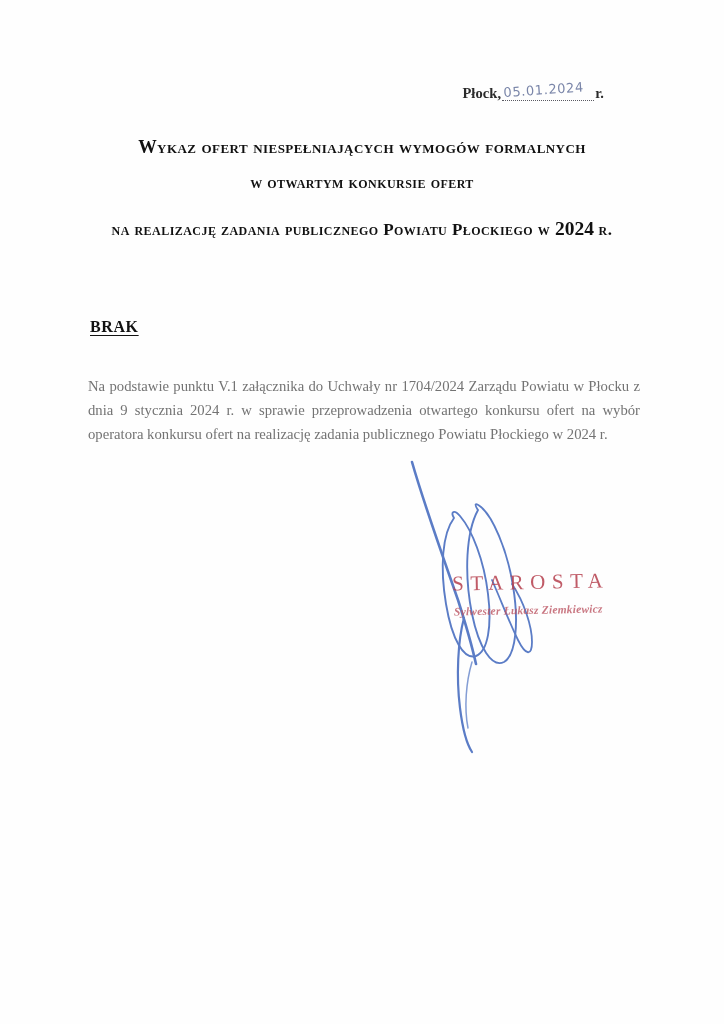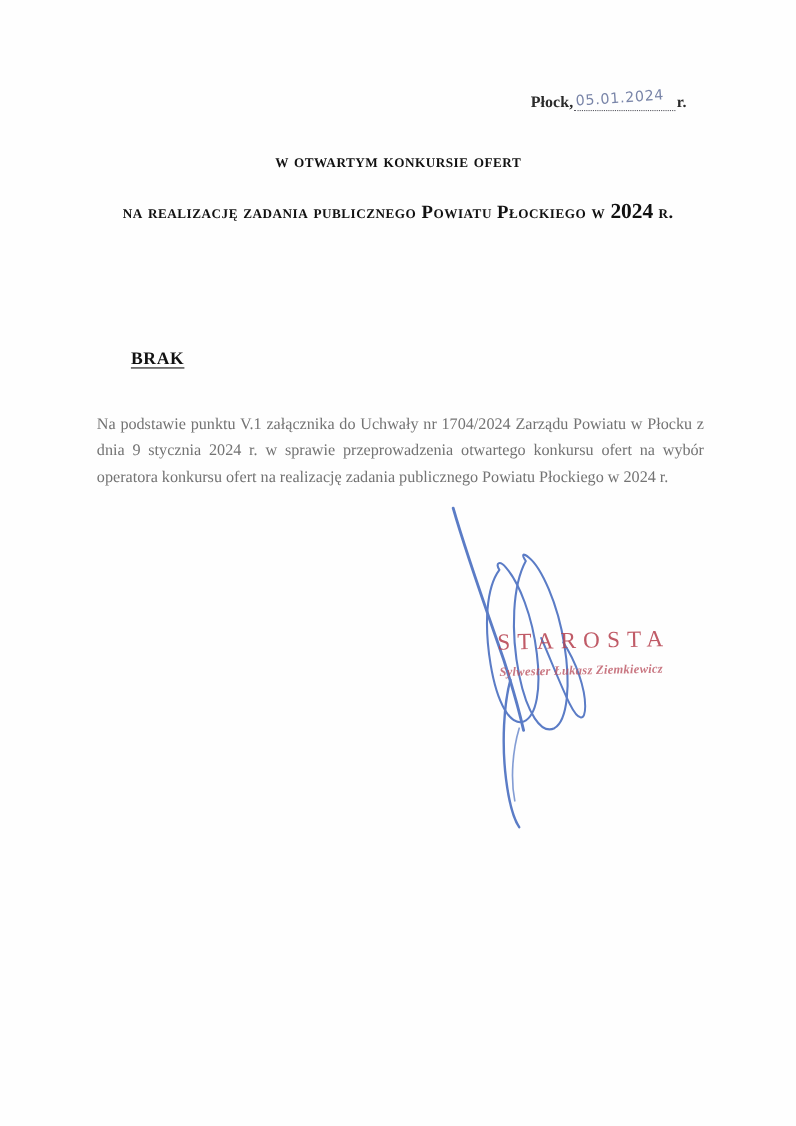--- a/index.html
+++ b/index.html
@@ -19,21 +19,21 @@
   .page {
     position: absolute;
     inset: 0;
     background: #fefefe;
   }
 
   
   .datebar {
     position: absolute;
     top: 84px;
-    right: 100px;
+    right: 120px;
     display: flex;
     align-items: flex-end;
     font-size: 14.5px;
     white-space: nowrap;
   }
   .datebar .city {
     font-weight: 700;
     letter-spacing: 0.1px;
     color: #2b2b2b;
     font-size: 14.5px;
@@ -101,21 +101,20 @@
     position: absolute;
     top: 318px;
     left: 90px;
     font-size: 16px;
     font-weight: 700;
     color: #111111;
     text-decoration: underline;
     text-underline-offset: 3px;
     text-decoration-thickness: 1.4px;
     letter-spacing: 0.6px;
-    margin-left: 29px;
   }
 
   
   .body-par {
     position: absolute;
     top: 375px;
     left: 88px;
     width: 552px;
     font-size: 14.7px;
     line-height: 1.62;
@@ -179,20 +178,21 @@
   <div class="datebar">
     <span class="city">Płock,</span>
     <span class="date-slot">
       <span class="date-dots"></span>
       <span class="date-hand">05.01.2024</span>
     </span>
     <span class="suffix">r.</span>
   </div>
 
   <div class="title-block">
+    <div class="title-line tl-1">Wykaz ofert niespełniających wymogów formalnych</div>
     <div class="title-line tl-2">w otwartym konkursie ofert</div>
     <div class="title-line tl-4"><span>na realizację zadania publicznego Powiatu Płockiego w </span><span class="year">2024</span><span> r.</span></div>
   </div>
 
   <div class="brak">BRAK</div>
 
   <div class="body-par">
     <span>Na podstawie punktu V.1 załącznika do Uchwały nr 1704/2024 Zarządu Powiatu w Płocku</span>
     <span>z dnia 9 stycznia 2024 r. w sprawie przeprowadzenia otwartego konkursu ofert na wybór</span>
     <span class="last-line">operatora konkursu ofert na realizację zadania publicznego Powiatu Płockiego w 2024 r.</span>

